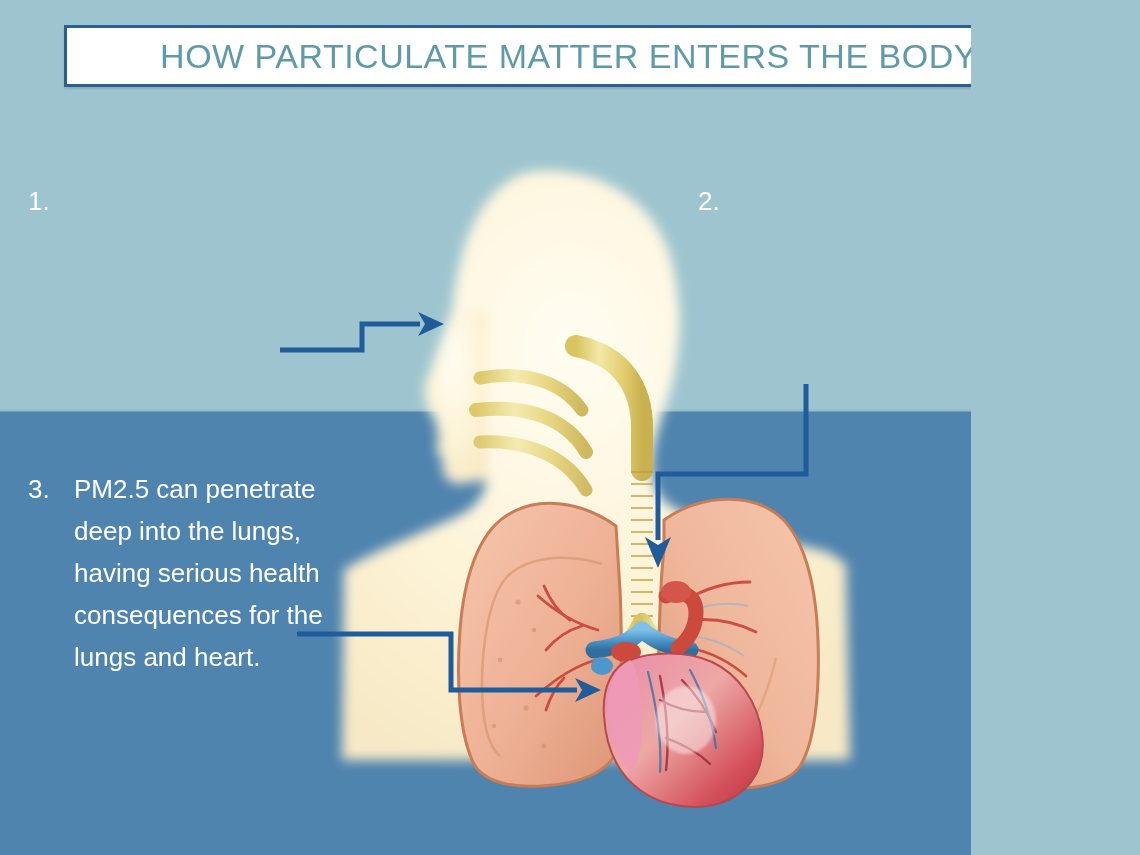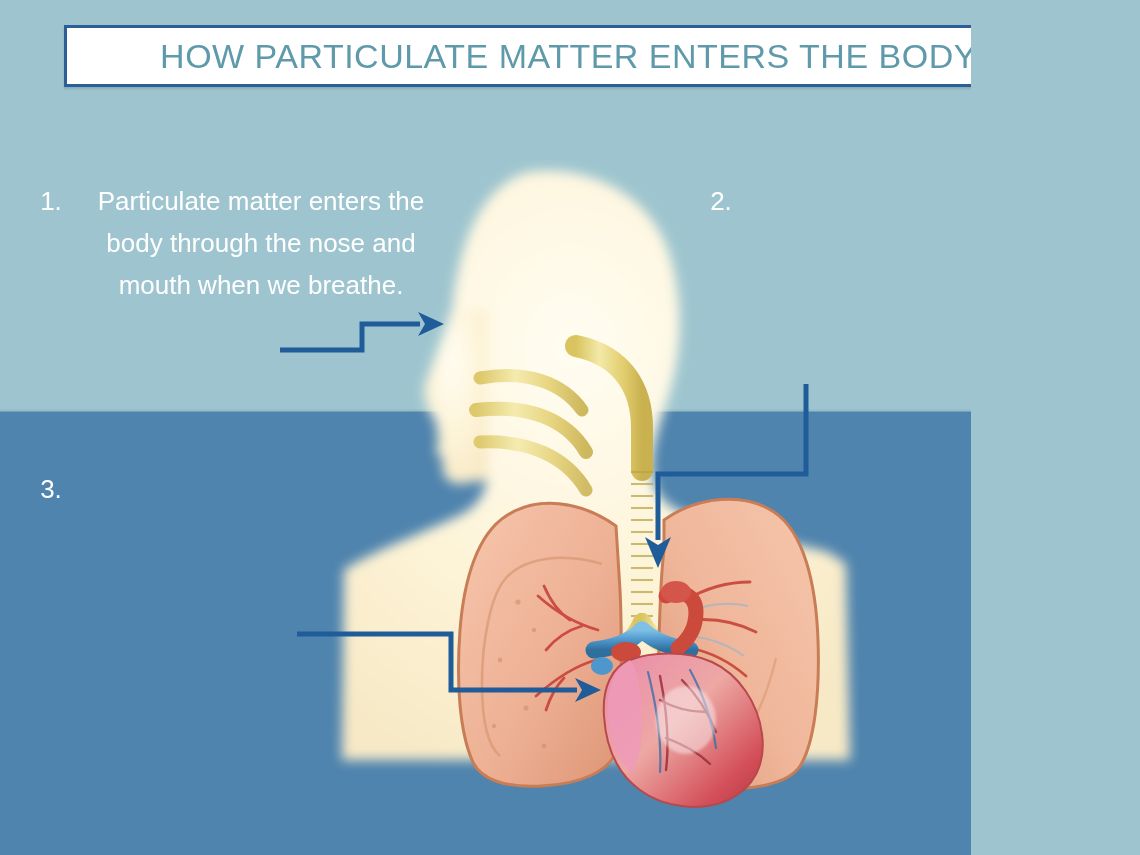--- a/index.html
+++ b/index.html
@@ -6,21 +6,20 @@
   body{
     width:1140px;height:855px;
     font-family:"Liberation Sans","DejaVu Sans",sans-serif;
     overflow:hidden;
     background:#9ec5cf;
   }
   #stage{
     position:relative;
     width:971px;height:855px;
     overflow:hidden;
-    text-align:center;
   }
   
   .band-top{
     position:absolute;left:0;top:0;width:1140px;height:411px;
     background:#9ec5cf;
   }
   .band-bottom{
     position:absolute;left:0;top:411px;width:1140px;height:444px;
     background:#4f84ae;
   }
@@ -275,37 +274,37 @@
       <g stroke="#3a6fa8" stroke-width="2.2" fill="none" stroke-linecap="round" opacity=".8">
         <path d="M318,512 C326,544 332,578 330,612"></path>
         <path d="M360,510 C372,532 382,560 386,588"></path>
       </g>
       <ellipse cx="356" cy="560" rx="30" ry="34" fill="#fbeff0" opacity=".5" filter="url(#tinyBlur)"></ellipse>
     </g>
   </svg>
 
   <div class="callout" id="callout-1">
     <span class="num">1.</span>
-    <span class="txt">Particulate matter enters the body through the nose and mouth when we breathe.</span>
   </div>
   <svg class="connector" id="conn-1" viewBox="0 0 170 60">
     <path d="M2,50 L84,50 L84,24 L142,24" fill="none" stroke="#1f5c99" stroke-width="5"></path>
     <path d="M140,12 L166,24 L140,36 L147,24 Z" fill="#1f5c99"></path>
   </svg>
 
   <div class="callout" id="callout-2">
     <span class="num">2.</span>
   </div>
   <svg class="connector" id="conn-2" viewBox="0 0 180 190">
     <path d="M166,2 L166,92 L18,92 L18,158" fill="none" stroke="#1f5c99" stroke-width="5"></path>
     <path d="M5,155 L18,186 L31,155 L18,163 Z" fill="#1f5c99"></path>
   </svg>
 
   <div class="callout" id="callout-3">
     <span class="num">3.</span>
+    <span class="txt">PM2.5 can penetrate deep into the lungs, having serious health consequences for the lungs and heart.</span>
   </div>
   <svg class="connector" id="conn-3" viewBox="0 0 310 90">
     <path d="M2,14 L156,14 L156,70 L282,70" fill="none" stroke="#1f5c99" stroke-width="5"></path>
     <path d="M280,58 L306,70 L280,82 L287,70 Z" fill="#1f5c99"></path>
   </svg>
 
   <svg id="logo" viewBox="0 0 132 148">
 
     <path d="M58,12 C62,24 66,34 70,44" fill="none" stroke="#16963f" stroke-width="7" stroke-linecap="round"></path>
 

